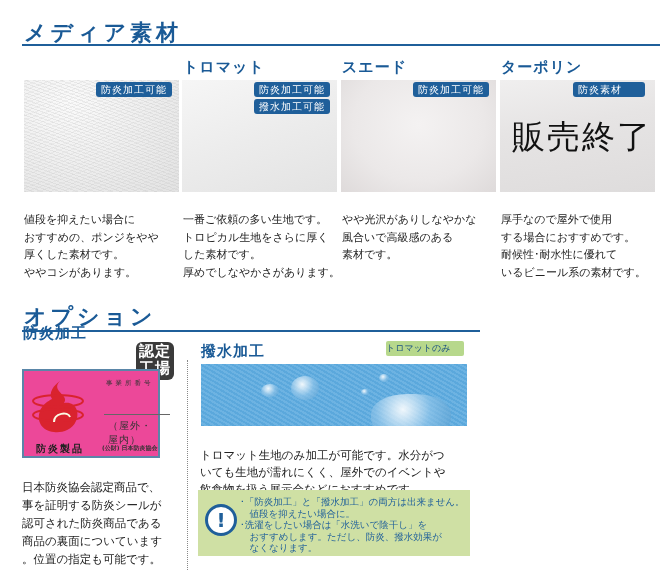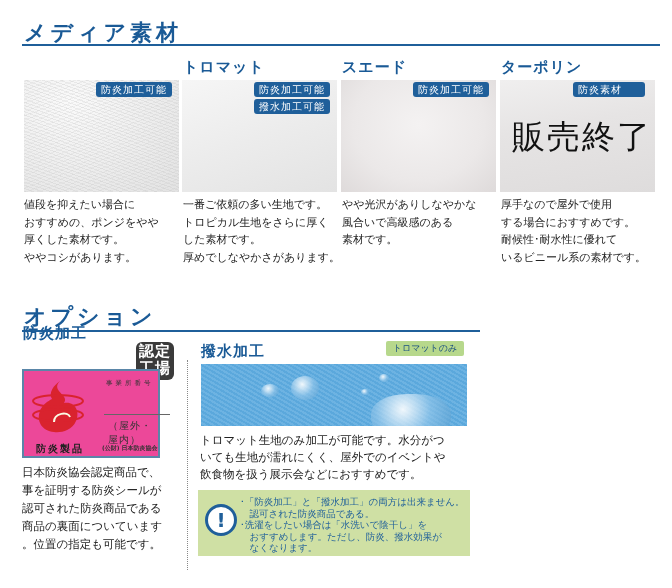--- a/index.html
+++ b/index.html
@@ -31,21 +31,21 @@
   .badge {
     position: absolute; background: #1f5f9a; color: #ffffff; font-size: 10px; line-height: 15px;
     height: 15px; padding: 0 5px; border-radius: 3px; letter-spacing: 1px; white-space: nowrap;
   }
   .sold-out {
     position: absolute; font-size: 33px; color: #111; letter-spacing: 2px; line-height: 38px;
     font-family: "DejaVu Sans", sans-serif;
   }
 
   .desc {
-    position: absolute; font-size: 11px; line-height: 17.5px; color: #222; white-space: nowrap;
+    position: absolute; font-size: 11px; line-height: 17.5px; color: #222; white-space: nowrap; margin-top: 15px;
   }
 
   
   .opt-title { position: absolute; font-weight: bold; color: #1a5a96; font-size: 15px; line-height: 18px; letter-spacing: 1px; }
   .nintei {
     position: absolute; left: 136px; top: 342px; width: 38px; height: 38px;
     background: #3a3a3a; border-radius: 6px; color: #fff; font-weight: bold;
     font-size: 15px; line-height: 17px; text-align: center; padding-top: 1px; letter-spacing: 1px;
   }
   .dotted-sep { position: absolute; left: 187px; top: 360px; height: 210px; border-left: 1px dotted #888; }
@@ -56,21 +56,21 @@
   }
   .flame { position: absolute; left: 6px; top: 6px; width: 56px; height: 58px; }
   .label-box .t1 { position: absolute; left: 82px; top: 8px; font-size: 6.5px; letter-spacing: 3px; color: #333; }
   .label-box .line { position: absolute; left: 80px; top: 43px; width: 66px; border-top: 1px solid #666; }
   .label-box .t2 { position: absolute; left: 84px; top: 48px; font-size: 10px; color: #333; letter-spacing: 1px; }
   .label-box .t3 { position: absolute; left: 12px; top: 71px; font-size: 10px; font-weight: bold; letter-spacing: 2px; color: #222; }
   .label-box .t4 { position: absolute; left: 78px; top: 73px; font-size: 6px; font-weight: bold; color: #333; }
 
   .only-badge {
     position: absolute; left: 386px; top: 341px; width: 78px; height: 15px;
-    background: #b7d88c; color: #1a4f80; font-size: 9px; line-height: 15px; text-align: center; border-radius: 2px;
+    background: #b7d88c; color: #1a4f80; font-size: 9px; line-height: 15px; border-radius: 2px;
   }
   .water-img {
     position: absolute; left: 201px; top: 364px; width: 266px; height: 62px;
     background: repeating-linear-gradient(30deg, #5ba8dc 0 2px, #6db3e2 2px 4px);
     overflow: hidden;
   }
   .drop { position: absolute; border-radius: 50%; background: radial-gradient(circle at 40% 35%, rgba(255,255,255,0.9), rgba(150,200,235,0.6) 50%, rgba(80,150,200,0.5)); }
 
   .note-box {
     position: absolute; left: 198px; top: 490px; width: 272px; height: 66px; background: #cfe0a4;
@@ -184,18 +184,18 @@
     <div>トロマット生地のみ加工が可能です。水分がつ</div>
     <div>いても生地が濡れにくく、屋外でのイベントや</div>
     <div>飲食物を扱う展示会などにおすすめです。</div>
   </div>
 </div>
 
 <div class="note-box">
   <div class="note-icon">!</div>
   <div class="note-text">
     <div>･「防炎加工」と「撥水加工」の両方は出来ません。</div>
-    <div>　認可された防炎商品である。</div>
+    <div>　値段を抑えたい場合に。</div>
     <div>･洗濯をしたい場合は「水洗いで陰干し」を</div>
     <div>　おすすめします。ただし、防炎、撥水効果が</div>
     <div>　なくなります。</div>
   </div>
 </div>
 
 </body></html>

